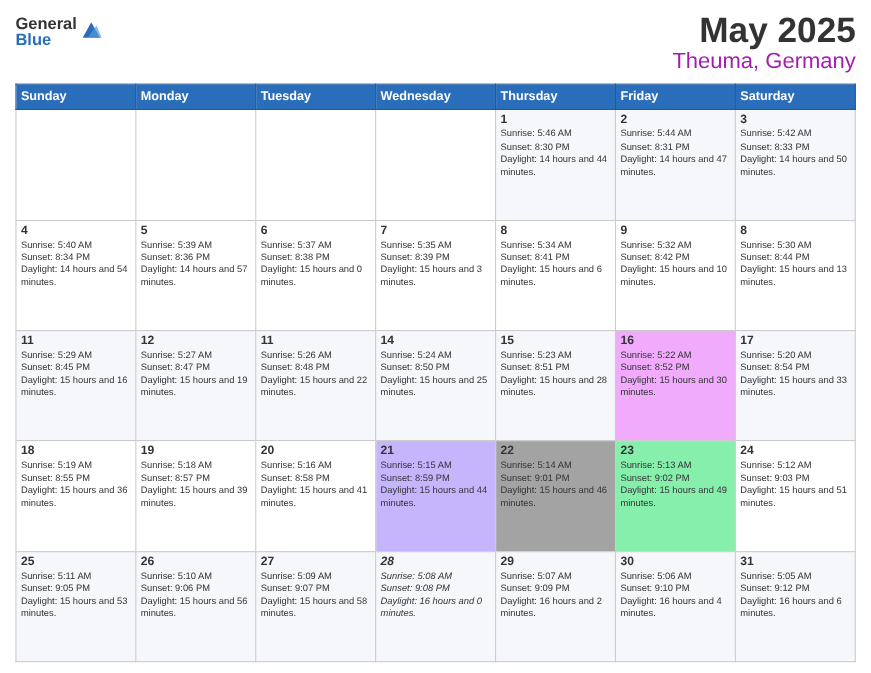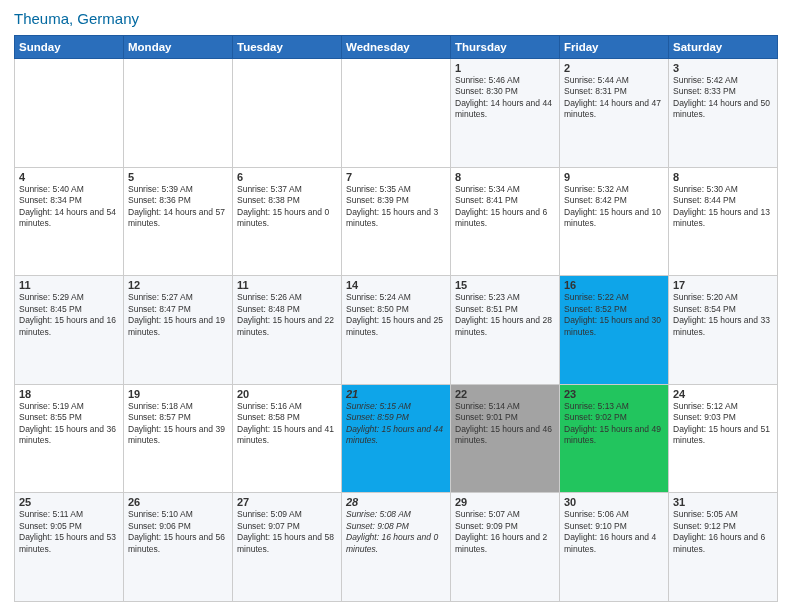--- a/index.html
+++ b/index.html
@@ -52,22 +52,22 @@
     .title-block {
       text-align: right;
     }
     .month-title {
       font-size: 32px;
       font-weight: bold;
       color: #333;
       line-height: 1.1;
     }
     .location-title {
-      font-size: 15px;
-      color: #0369a1;
+      font-size: 20px;
+      color: #a21caf;
     }
     .calendar {
       flex: 1;
       border: 1px solid #ccc;
       border-collapse: collapse;
       width: 100%;
       table-layout: fixed;
     }
     .calendar th {
       background: #2a6ebb;
@@ -124,21 +124,32 @@
       border: 1px solid #ccc;
       margin-right: 5px;
       display: inline-block;
     }
   </style>
 </head>
 <body>
 
 <div class="page">
   <div class="header">
+    <div class="logo">
+      <div class="logo-text">
+        <span class="logo-general">General</span>
+        <span class="logo-blue">Blue</span>
+      </div>
+      <svg class="logo-icon" viewBox="0 0 28 28" xmlns="http://www.w3.org/2000/svg">
+        <polygon points="4,22 14,4 24,22" fill="#2a6ebb"></polygon>
+        <polygon points="10,22 20,8 26,22" fill="#5599dd" opacity="0.7"></polygon>
+      </svg>
+    </div>
     <div class="title-block">
+      <div class="month-title">May 2025</div>
       <div class="location-title">Theuma, Germany</div>
     </div>
   </div>
 
   <table class="calendar" id="cal-table">
     <thead>
       <tr id="header-row">
           <th>Sunday</th>
           <th>Monday</th>
           <th>Tuesday</th>
@@ -211,21 +222,21 @@
             <div class="day-info">Sunrise: 5:26 AM<br>Sunset: 8:48 PM<br>Daylight: 15 hours and 22 minutes.</div>
           </td>
           <td style="background: rgb(245, 247, 250);">
             <span class="day-number">14</span>
             <div class="day-info">Sunrise: 5:24 AM<br>Sunset: 8:50 PM<br>Daylight: 15 hours and 25 minutes.</div>
           </td>
           <td style="background: rgb(245, 247, 250);">
             <span class="day-number">15</span>
             <div class="day-info">Sunrise: 5:23 AM<br>Sunset: 8:51 PM<br>Daylight: 15 hours and 28 minutes.</div>
           </td>
-          <td style="background: #0ea5e9;">
+          <td style="background: #f0abfc;">
             <span class="day-number">16</span>
             <div class="day-info">Sunrise: 5:22 AM<br>Sunset: 8:52 PM<br>Daylight: 15 hours and 30 minutes.</div>
           </td>
           <td style="background: rgb(245, 247, 250);">
             <span class="day-number">17</span>
             <div class="day-info">Sunrise: 5:20 AM<br>Sunset: 8:54 PM<br>Daylight: 15 hours and 33 minutes.</div>
           </td>
         </tr>
         <tr>
           <td style="background: rgb(255, 255, 255);">
@@ -233,29 +244,29 @@
             <div class="day-info">Sunrise: 5:19 AM<br>Sunset: 8:55 PM<br>Daylight: 15 hours and 36 minutes.</div>
           </td>
           <td style="background: rgb(255, 255, 255);">
             <span class="day-number">19</span>
             <div class="day-info">Sunrise: 5:18 AM<br>Sunset: 8:57 PM<br>Daylight: 15 hours and 39 minutes.</div>
           </td>
           <td style="background: rgb(255, 255, 255);">
             <span class="day-number">20</span>
             <div class="day-info">Sunrise: 5:16 AM<br>Sunset: 8:58 PM<br>Daylight: 15 hours and 41 minutes.</div>
           </td>
-          <td style="background: #0ea5e9; font-style: italic;">
+          <td style="background: #c4b5fd;">
             <span class="day-number">21</span>
             <div class="day-info">Sunrise: 5:15 AM<br>Sunset: 8:59 PM<br>Daylight: 15 hours and 44 minutes.</div>
           </td>
           <td style="background: #a3a3a3;">
             <span class="day-number">22</span>
             <div class="day-info">Sunrise: 5:14 AM<br>Sunset: 9:01 PM<br>Daylight: 15 hours and 46 minutes.</div>
           </td>
-          <td style="background: #22c55e;">
+          <td style="background: #86efac;">
             <span class="day-number">23</span>
             <div class="day-info">Sunrise: 5:13 AM<br>Sunset: 9:02 PM<br>Daylight: 15 hours and 49 minutes.</div>
           </td>
           <td style="background: rgb(255, 255, 255);">
             <span class="day-number">24</span>
             <div class="day-info">Sunrise: 5:12 AM<br>Sunset: 9:03 PM<br>Daylight: 15 hours and 51 minutes.</div>
           </td>
         </tr>
         <tr>
           <td style="background: rgb(245, 247, 250);">

